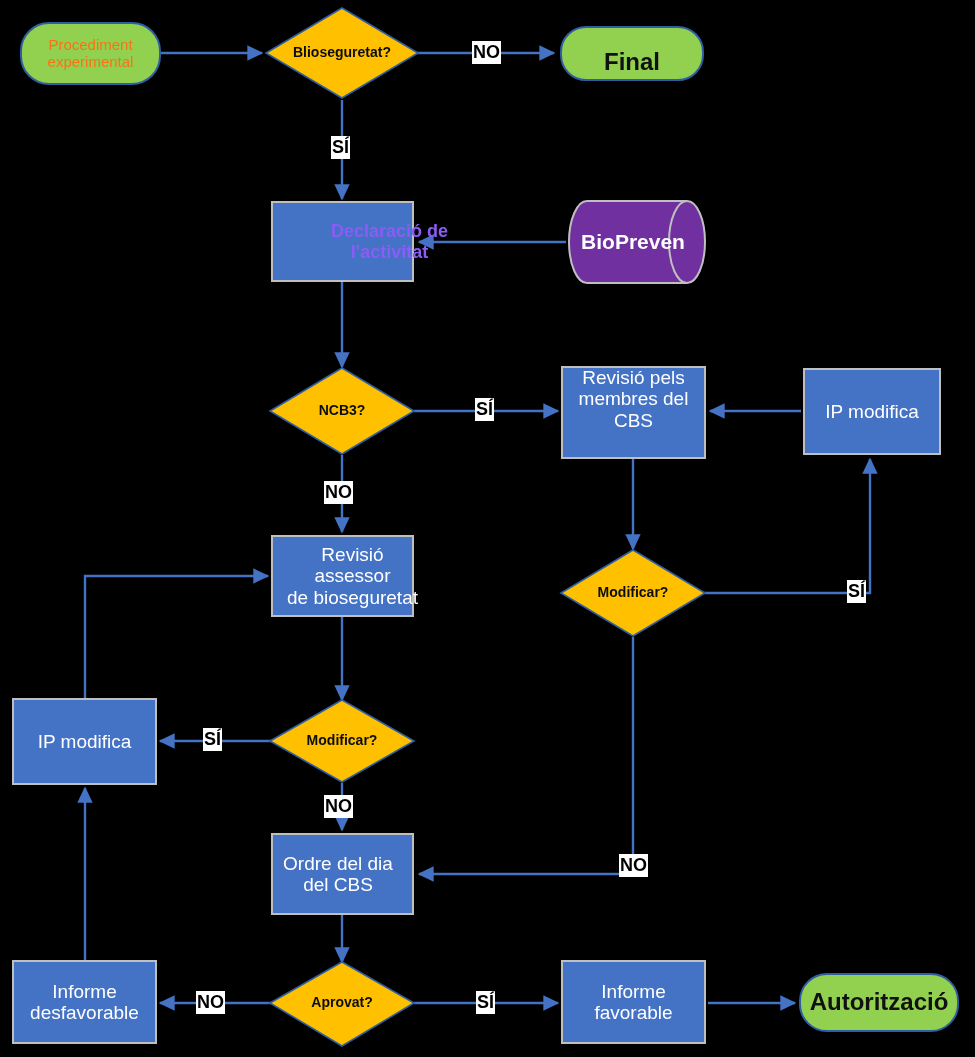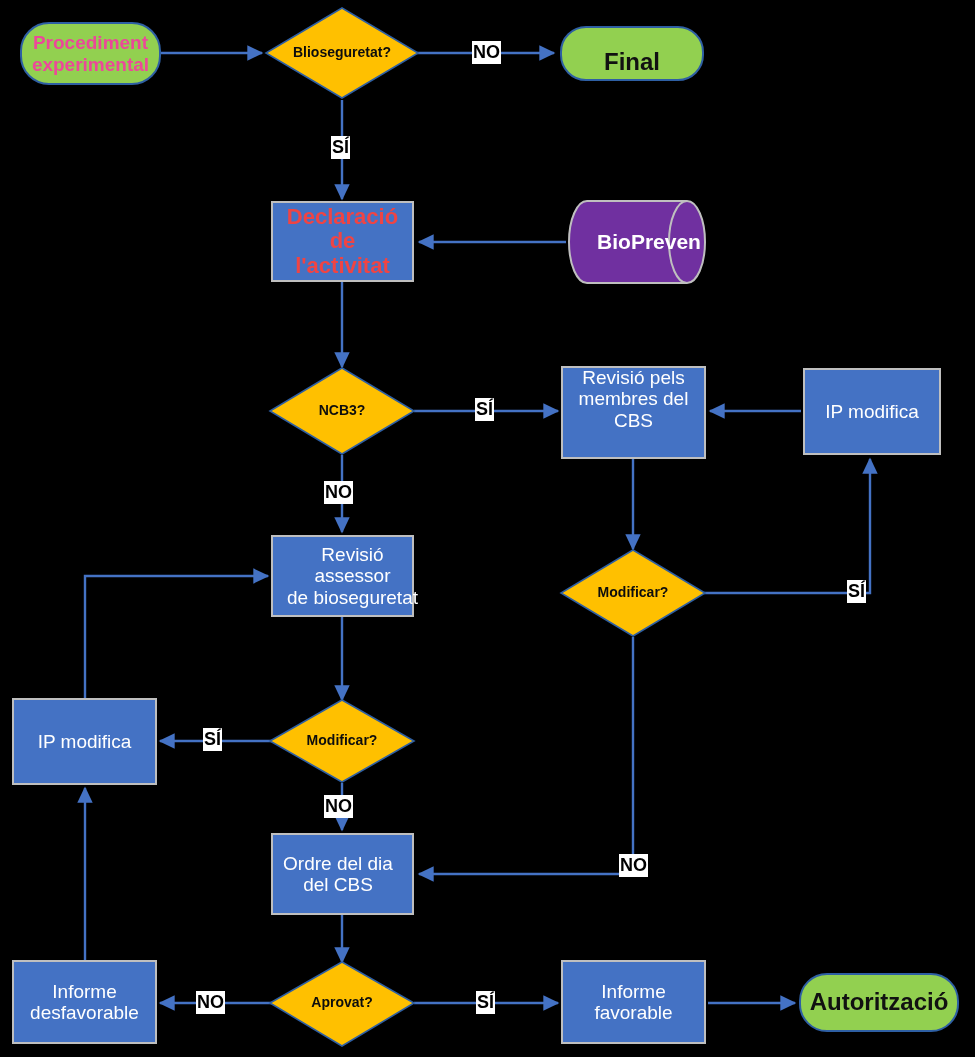--- a/index.html
+++ b/index.html
@@ -28,33 +28,34 @@
     position: absolute;
     display: flex;
     align-items: center;
     justify-content: center;
     text-align: center;
     line-height: 1.12;
     pointer-events: none;
     white-space: pre-line;
   }
   .lbl-terminator {
-    color: #ec4899;
-    font-weight: bold;
-    font-size: 19px;
+    color: #f97316;
+    font-weight: normal;
+    font-size: 15px;
   }
   .lbl-terminator-big {
     color: #111111;
     font-weight: bold;
     font-size: 24px;
   }
   .lbl-process-bold {
-    color: #ef4444;
-    font-weight: bold;
-    font-size: 22px;
+    color: #8b5cf6;
+    font-weight: bold;
+    font-size: 18px;
+    margin-left: 47px;
   }
   .lbl-process {
     color: #ffffff;
     font-weight: normal;
     font-size: 19px;
   }
   .lbl-decision {
     color: #0d0d0d;
     font-weight: bold;
     font-size: 14px;
@@ -173,21 +174,21 @@
   <div class="node-label lbl-terminator" style="left:21px;top:23px;width:139px;height:61px;">Procediment
 experimental</div>
 
   <div class="node-label lbl-decision" style="left:262px;top:28px;width:160px;height:50px;">Blioseguretat?</div>
 
   <div class="node-label lbl-terminator-big" style="left:561px;top:27px;width:142px;height:70px;">Final</div>
 
   <div class="node-label lbl-process-bold" style="left:272px;top:202px;width:141px;height:79px;">Declaració de
 l'activitat</div>
 
-  <div class="node-label lbl-db" style="left:578px;top:201px;width:110px;height:82px;margin-left:16px;">BioPreven</div>
+  <div class="node-label lbl-db" style="left:578px;top:201px;width:110px;height:82px;">BioPreven</div>
 
   <div class="node-label lbl-decision" style="left:282px;top:388px;width:120px;height:46px;">NCB3?</div>
 
   <div class="node-label lbl-process" style="left:562px;top:348px;width:143px;height:102px;">Revisió pels
 membres del
 CBS</div>
 
   <div class="node-label lbl-process" style="left:804px;top:369px;width:136px;height:85px;">IP modifica</div>
 
   <div class="node-label lbl-process" style="left:272px;top:536px;width:141px;height:80px;padding-left:10px;">Revisió assessor

